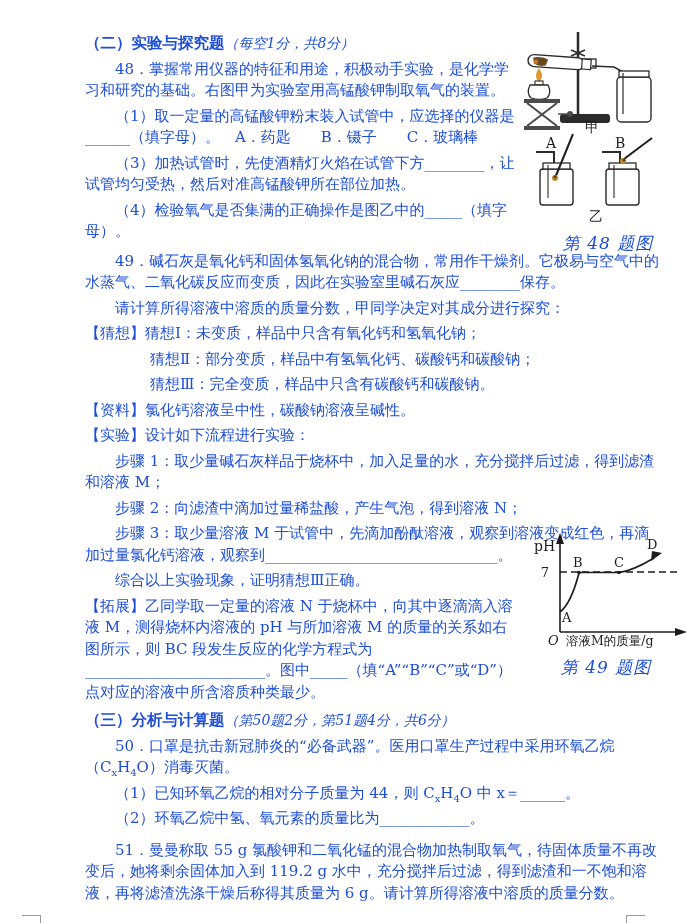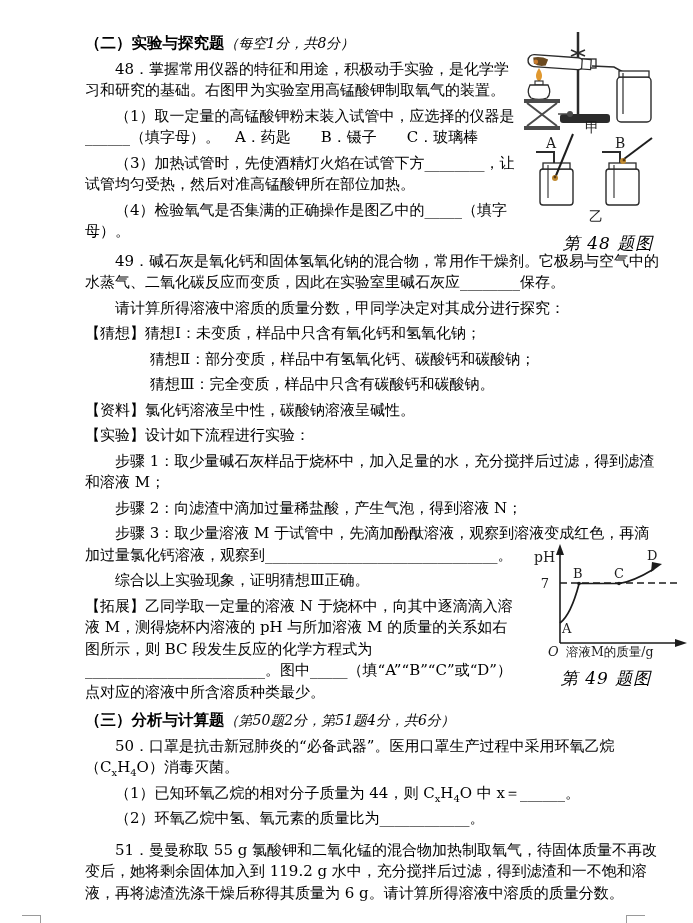--- a/index.html
+++ b/index.html
@@ -1,35 +1,35 @@
 <!DOCTYPE html>
 <html><head>
 <meta charset="utf-8">
 <style>
   html,body { margin:0; padding:0; background:#e8e8e8; }
   .page {
     position:relative; width:693px; height:923px; background:#ffffff;
     font-family:"DejaVu Serif","Liberation Serif",serif;
-    color:#000000; font-size:15px; line-height:21.5px; overflow:hidden;
+    color:#1d4ed8; font-size:15px; line-height:21.5px; overflow:hidden;
     margin:0 auto;
   }
   .content { position:absolute; left:85px; top:28px; width:575px; }
   .content p { margin:4px 0; }
   .ind { text-indent:2em; }
   .narrow { width:434px; }
   .hang { padding-left:65px; }
   .sec-head { font-weight:bold; font-size:15.5px; margin:4px 0; }
   .sec-head .score { font-weight:normal; font-style:italic; font-size:14px; }
   .mt8 { margin-top:8px !important; }
   .mt6 { margin-top:6px !important; }
   .mt10 { margin-top:10px !important; }
   sub { font-size:10px; line-height:0; }
   .fig { position:absolute; text-align:center; }
   .fig48 { left:524px; top:26px; width:168px; }
-  .fig49 { left:520px; top:541px; width:172px; }
+  .fig49 { left:520px; top:530px; width:172px; }
   .fig-caption { font-size:17px; font-style:italic; margin-top:2px; letter-spacing:1px; }
   svg text { fill:#1c1c1c; font-family:"DejaVu Serif","Liberation Serif",serif; }
   .crop-mark { position:absolute; width:18px; height:7px; }
   .crop-left  { left:22px;  top:915px; border-top:1.5px solid #9a9a9a; border-right:1.5px solid #9a9a9a; }
   .crop-right { left:626px; top:915px; border-top:1.5px solid #9a9a9a; border-left:1.5px solid #9a9a9a; }
 </style>
 </head>
 <body>
 
 <div class="page">

